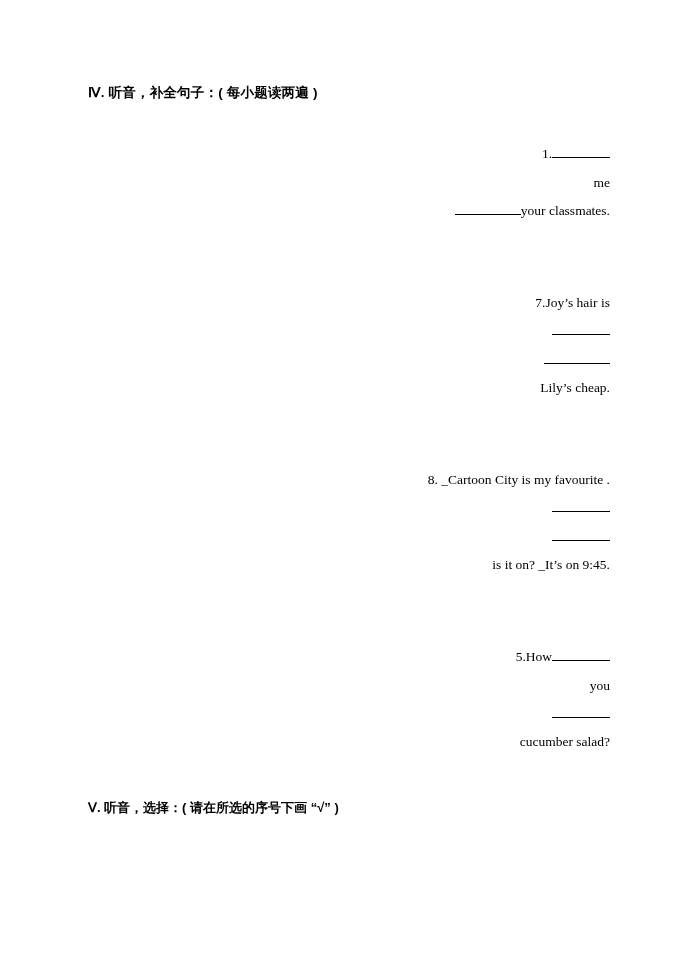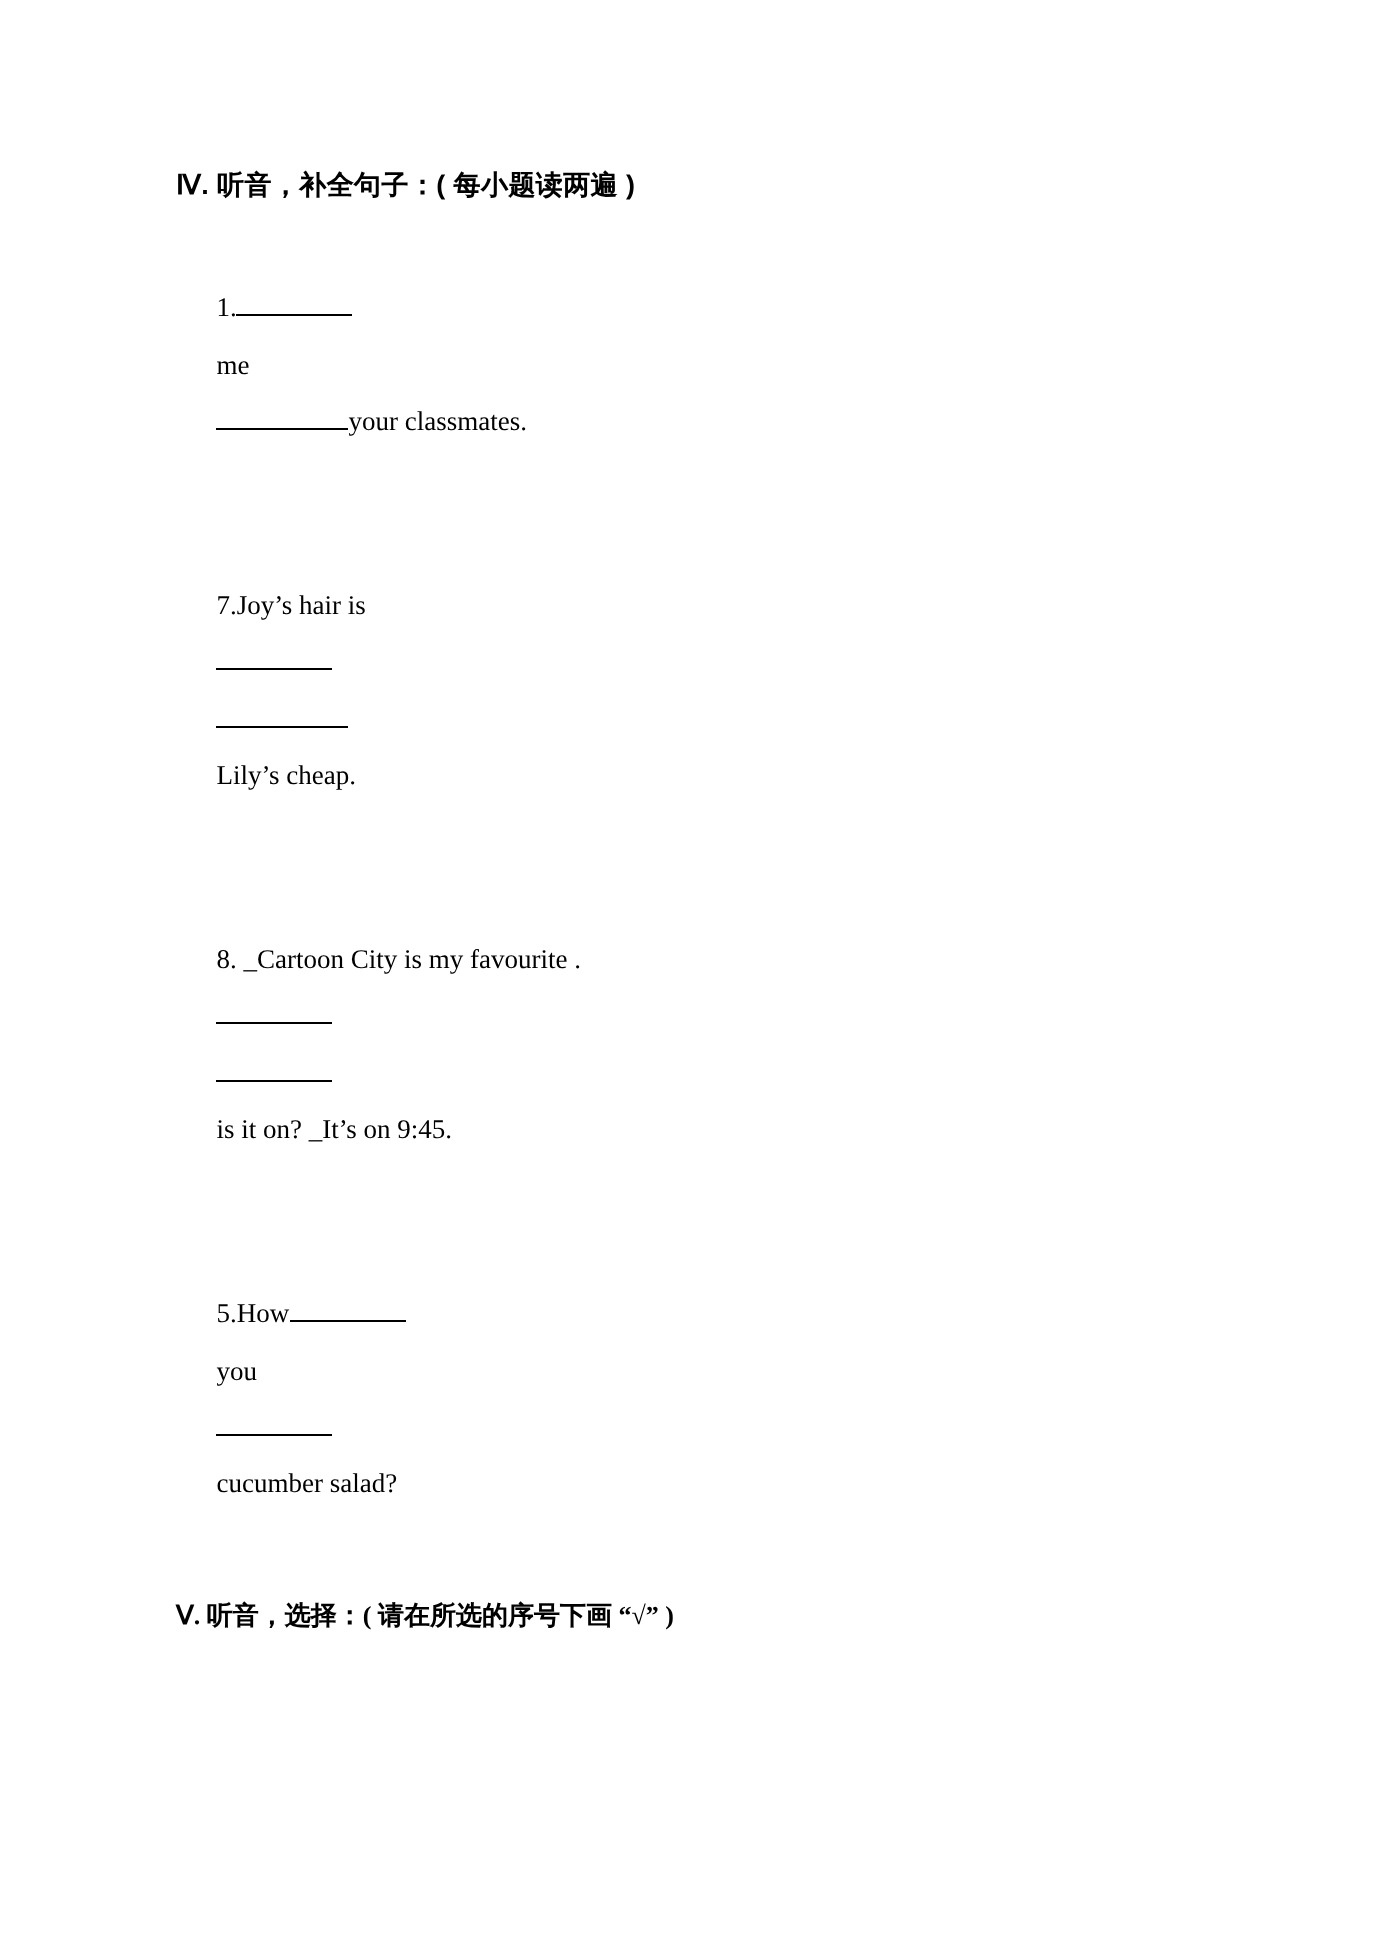--- a/index.html
+++ b/index.html
@@ -33,32 +33,33 @@
     font-weight: bold;
     font-size: 13.5px;
     margin: 0 0 10px 0;
     letter-spacing: 0.2px;
   }
   .q-line {
     font-size: 13.5px;
     margin: 0 0 7px 0;
     line-height: 2.1;
     white-space: pre-wrap;
+    text-align: right;
   }
   .blank {
     display: inline-block;
     border-bottom: 1px solid #000;
     height: 0.95em;
     vertical-align: baseline;
   }
   .b-short { width: 46px; }
   .b-med   { width: 58px; }
   .b-long  { width: 66px; }
   .sec-head2 {
-    font-family: Liberation Serif, serif;
+    font-family: Liberation Sans, sans-serif;
     font-weight: bold;
     font-size: 13px;
     margin: 14px 0 6px 0;
   }
 </style>
 </head>
 <body>
 
 <div class="page">
   <div class="content">

